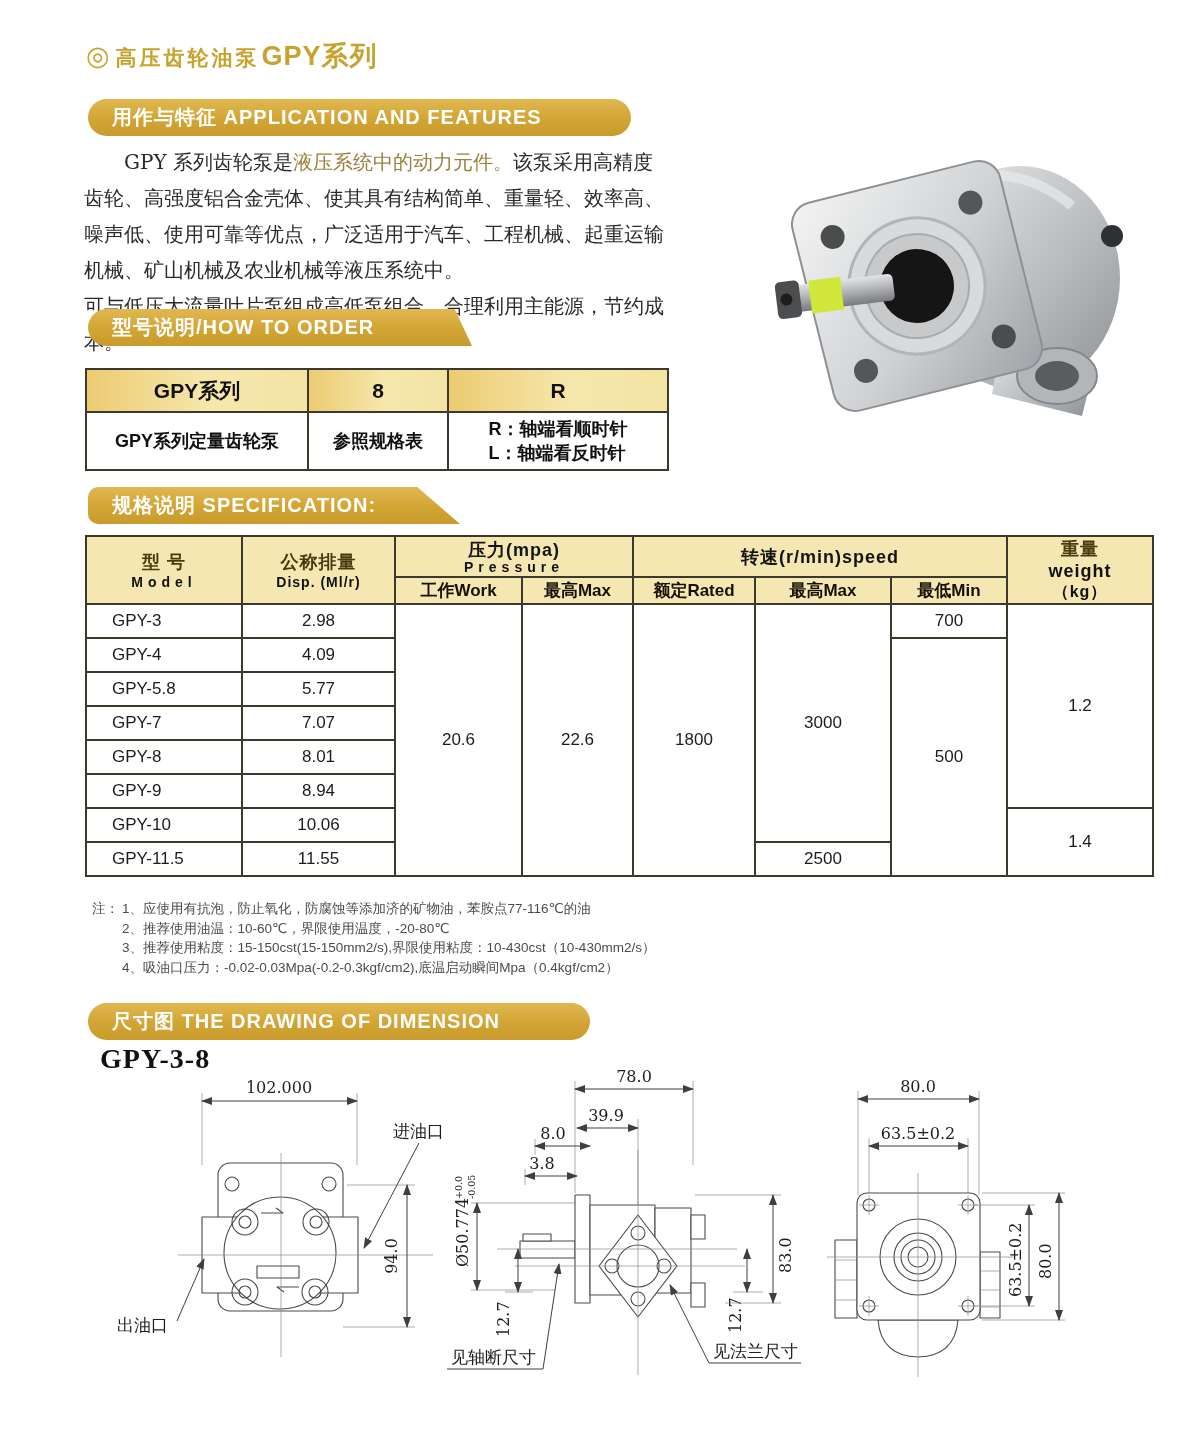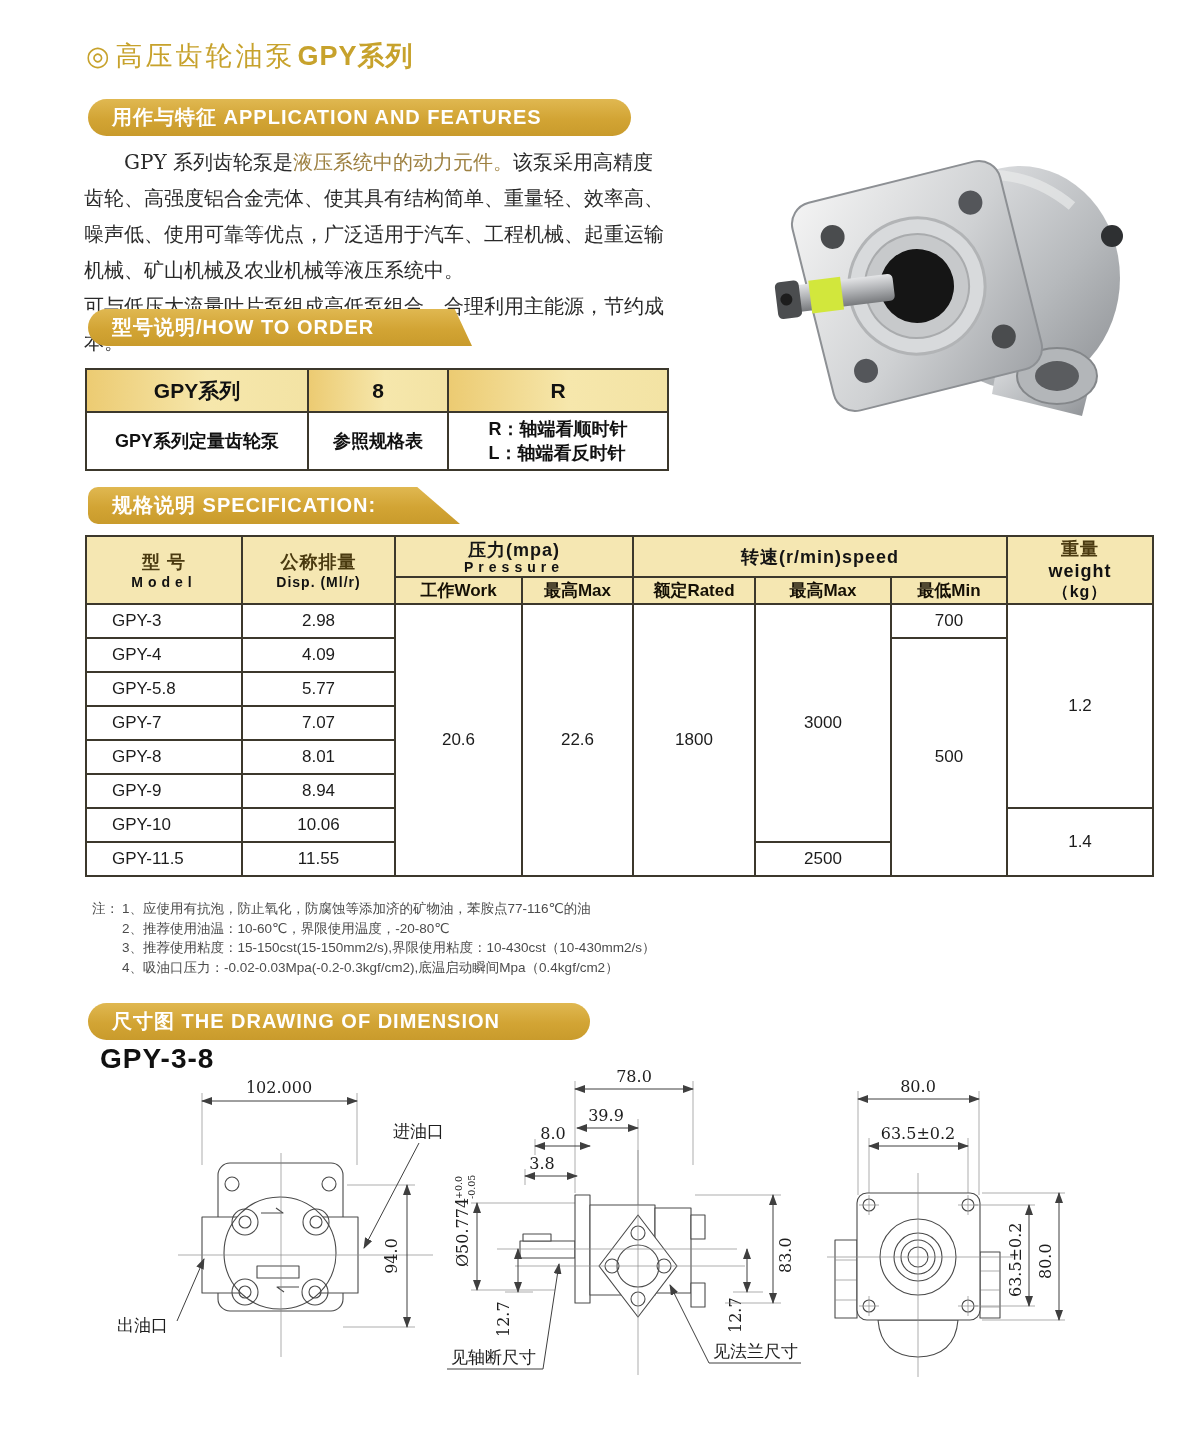--- a/index.html
+++ b/index.html
@@ -2,21 +2,21 @@
 <html><head>
 <meta charset="utf-8">
 <style>
   html,body{margin:0;padding:0;background:#ffffff;}
   .page{position:relative;width:1186px;height:1434px;background:#fff;overflow:hidden;
         font-family:"Liberation Sans","DejaVu Sans",sans-serif;color:#222;}
 
   
   .title-row{position:absolute;left:86px;top:38px;display:flex;align-items:baseline;color:#c7a22c;}
   .bullet{font-size:27px;font-weight:bold;margin-right:6px;}
-  .title-main{font-size:27px;font-weight:normal;letter-spacing:3px;}
+  .title-main{font-size:21px;font-weight:bold;letter-spacing:3px;}
   .title-series{font-size:27px;font-weight:bold;margin-left:2px;letter-spacing:1px;}
 
   
   .banner{position:absolute;height:37px;background:linear-gradient(180deg,#e0b851 0%,#d2a434 55%,#c99b2c 100%);
           color:#fff;font-weight:bold;font-size:20px;display:flex;align-items:center;
           padding-left:24px;box-sizing:border-box;letter-spacing:1px;}
   .banner-pill{border-radius:19px;}
   #banner-app{left:88px;top:99px;width:543px;}
   #banner-order{left:88px;top:309px;width:384px;border-radius:19px 0 0 19px;
                 clip-path:polygon(0 0,95.5% 0,100% 100%,0 100%);}
@@ -60,21 +60,21 @@
   .spec-table tr.h2{height:21px;}
 
   
   .notes{position:absolute;left:92px;top:899px;font-size:13.5px;color:#4b4b4b;line-height:19.5px;}
   .note-line{display:flex;}
   .note-prefix{width:30px;flex:none;}
   .note-indent{padding-left:30px;}
 
   
   .model-label{position:absolute;left:100px;top:1043px;font-size:28px;font-weight:bold;
-               color:#111;letter-spacing:1px;margin:0;}
+               color:#111;letter-spacing:1px;margin:0;font-family:Liberation Serif, serif;}
   .drawings{position:absolute;left:85px;top:1045px;}
 
   
   .ln{stroke:#4a4a4a;stroke-width:1.1;fill:none;stroke-linejoin:round;}
   .fillw{fill:#fff;}
   .thin{stroke:#8a8a8a;stroke-width:0.7;fill:none;}
   .dim{stroke:#3f3f3f;stroke-width:1;fill:none;}
   text.d{font-family:"DejaVu Serif","Liberation Serif",serif;font-size:16px;fill:#1e1e1e;}
   text.sm{font-family:"DejaVu Serif","Liberation Serif",serif;font-size:9.5px;fill:#1e1e1e;}
   text.zh{font-family:"DejaVu Serif","Liberation Serif",serif;font-size:17px;fill:#1e1e1e;}

